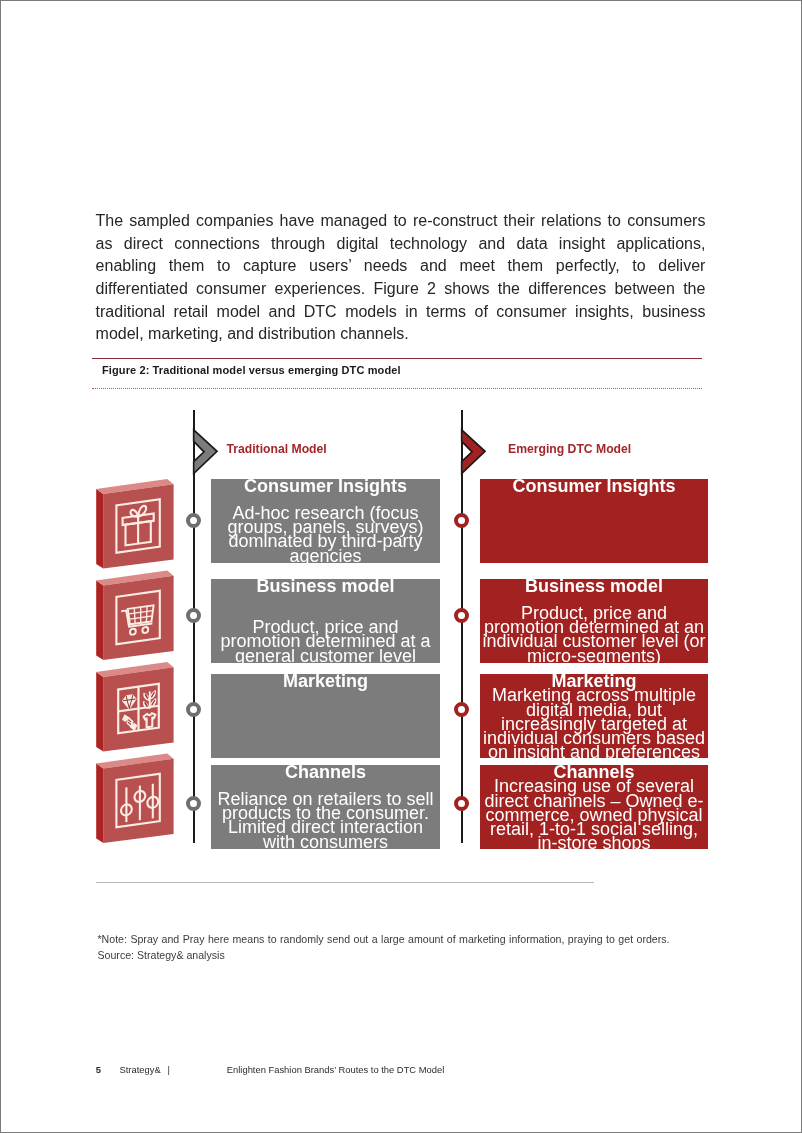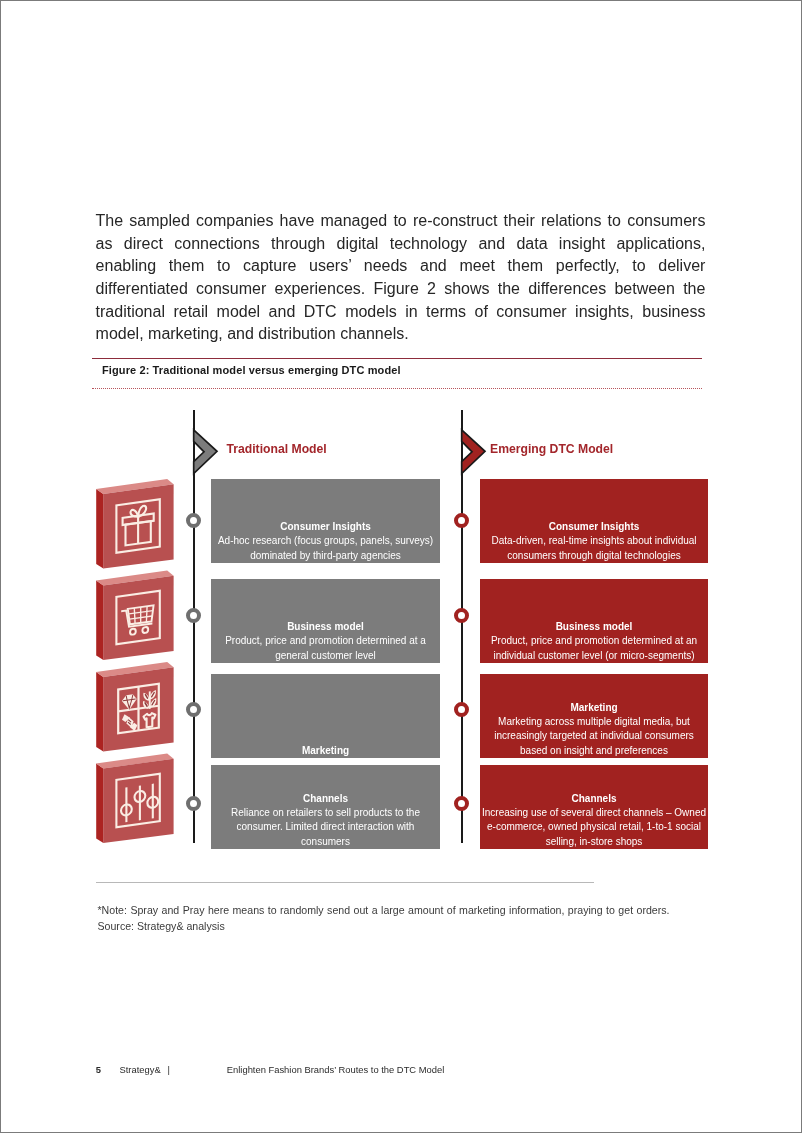--- a/index.html
+++ b/index.html
@@ -15,31 +15,31 @@
   .fig-caption{position:absolute;left:102px;top:364px;font-size:11px;font-weight:bold;color:#1a1a1a;letter-spacing:0.01em;}
   .fig-dotline{position:absolute;left:91.9px;top:388.2px;width:610.5px;height:0;
      border-top:1.3px dotted #b8555c;}
 
   
   .fig{position:absolute;left:0;top:0;width:802px;height:821px;text-decoration:underline;}
   .vline{position:absolute;width:2px;background:#1a1a1a;}
   .colhead{position:absolute;font-size:12.2px;font-weight:bold;}
   .chev{position:absolute;}
   .cbox{position:absolute;box-sizing:border-box;color:#fff;text-align:center;
-        font-size:10px;line-height:14.3px;padding:0 2px;
-        display:flex;flex-direction:column;justify-content:flex-end;}
+        font-size:18px;line-height:14.3px;padding:0 2px;
+        display:flex;flex-direction:column;justify-content:space-between;}
 
   .cbox .t{font-weight:bold;}
   .marker{position:absolute;border-radius:50%;box-sizing:border-box;background:#fff;}
 
   .icon3d{position:absolute;}
 
   
   .hr-note{position:absolute;left:95.7px;top:882.2px;width:498.3px;height:0;border-top:1px solid #b8b8b8;}
-  .note{position:absolute;left:97.5px;font-size:10.6px;color:#3b3b3b;white-space:nowrap;}
+  .note{position:absolute;left:97.5px;font-size:10.6px;color:#3b3b3b;white-space:nowrap;margin-top:29px;}
   .note.just{white-space:normal;width:572px;text-align:justify;text-align-last:justify;}
   .footer{position:absolute;left:0;top:0;width:802px;height:1133px;font-size:9.4px;color:#2b2b2b;}
   .footer span,.footer b{position:absolute;top:1063.5px;white-space:nowrap;}
   .footer b{font-weight:bold;}
 </style>
 </head>
 <body>
 
 <div class="page"></div>
 
@@ -55,21 +55,21 @@
   <div class="vline" style="left:461px;top:410px;height:433px;"></div>
 
   <svg class="chev" style="left:191px;top:427px;" width="30" height="50" viewBox="0 0 30 50">
     <polygon points="2.7,2.9 26.0,24.3 2.7,46.6 2.7,34.6 13.0,24.8 2.7,14.4" fill="#7C7C7C" stroke="#1a1a1a" stroke-width="1.7" stroke-linejoin="miter"></polygon>
   </svg>
   <svg class="chev" style="left:459px;top:427px;" width="30" height="50" viewBox="0 0 30 50">
     <polygon points="2.7,2.9 26.0,24.3 2.7,46.6 2.7,34.6 13.0,24.8 2.7,14.4" fill="#A12220" stroke="#1a1a1a" stroke-width="1.7" stroke-linejoin="miter"></polygon>
   </svg>
 
   <div class="colhead" style="left:226.5px;top:441.8px;color:#A3262B;">Traditional Model</div>
-  <div class="colhead" style="left:490px;top:441.8px;color:#A3262B;">Emerging DTC Model</div>
+  <div class="colhead" style="left:508px;top:441.8px;color:#A3262B;">Emerging DTC Model</div>
 
   <svg class="icon3d" style="left:0;top:0;" width="802" height="1133" viewBox="0 0 802 1133">
     <defs>
       <g id="slab">
         <polygon points="-7.0,-4.9 0.2,0 0.2,74.7 -7.0,70.2" fill="#AC2321"></polygon>
         <polygon points="-7.2,-5.0 64.0,-15.0 70.4,-9.6 0,0.2" fill="#DB8A87"></polygon>
         <polygon points="0,0 70.4,-9.7 70.4,65.5 0,74.7" fill="#B85050"></polygon>
       </g>
     </defs>
 
@@ -170,21 +170,20 @@
       </g>
     </g>
   </svg>
 
   <div class="cbox grey" style="left:211px;top:479px;width:229px;height:84px;background:#7C7C7C;">
     <div class="t">Consumer Insights</div>
     <div class="d">Ad-hoc research (focus groups, panels, surveys) dominated by third-party agencies</div>
   </div>
   <div class="cbox red" style="left:480px;top:479px;width:228px;height:84px;background:#A12220;">
     <div class="t">Consumer Insights</div>
-    <div class="d">Data-driven, real-time insights about individual consumers through digital technologies</div>
   </div>
   <div class="marker" style="left:185.9px;top:513.2px;width:15.3px;height:15.3px;border:4.1px solid #6f6f6f;"></div>
   <div class="marker" style="left:453.9px;top:513.2px;width:15.3px;height:15.3px;border:4.1px solid #A12220;"></div>
 
   <div class="cbox grey" style="left:211px;top:579px;width:229px;height:84px;background:#7C7C7C;">
     <div class="t">Business model</div>
     <div class="d">Product, price and promotion determined at a general customer level</div>
   </div>
   <div class="cbox red" style="left:480px;top:579px;width:228px;height:84px;background:#A12220;">
     <div class="t">Business model</div>

